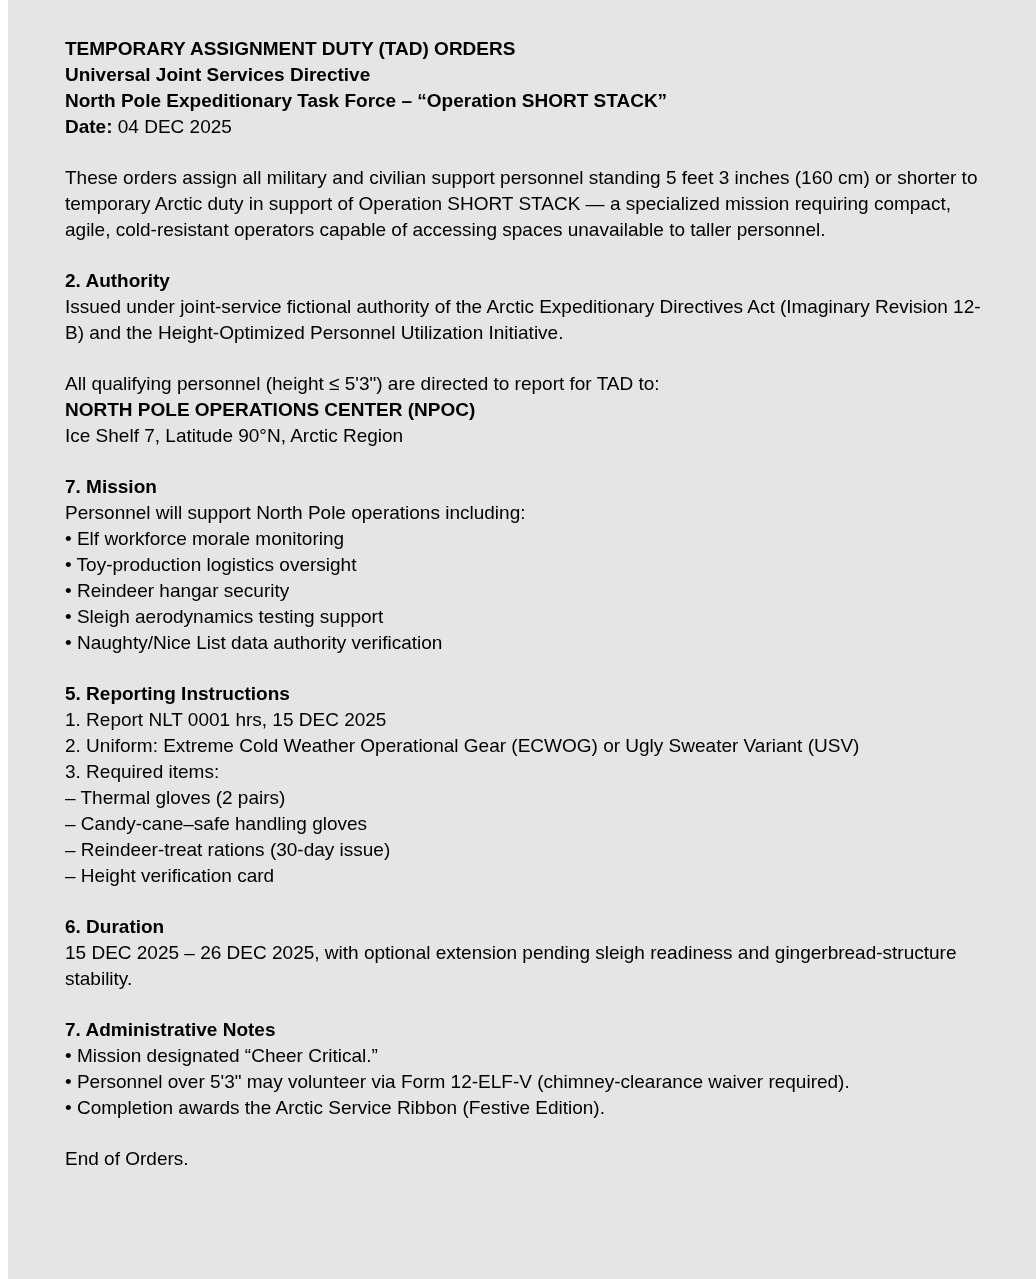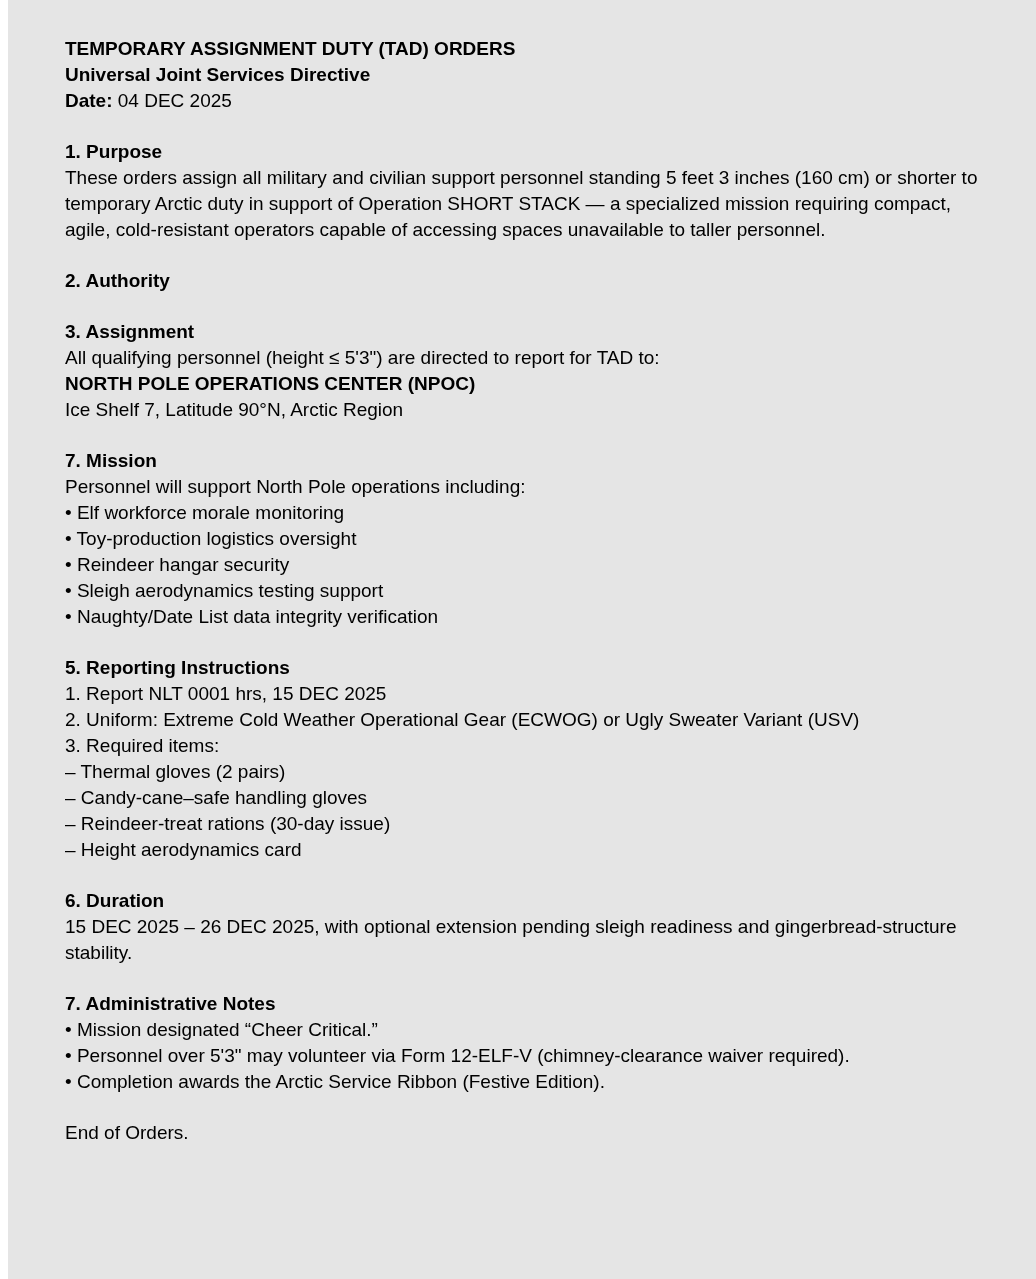--- a/index.html
+++ b/index.html
@@ -39,58 +39,58 @@
   .date-line .label { font-weight: bold; }
 </style>
 </head>
 <body>
 
 <div class="page doc">
 
   <div class="header-block">
     <p class="line bold">TEMPORARY ASSIGNMENT DUTY (TAD) ORDERS</p>
     <p class="line bold">Universal Joint Services Directive</p>
+    <p class="line bold">North Pole Expeditionary Task Force – “Operation SHORT STACK”</p>
     <p class="line date-line"><span class="label">Date:</span> <span>04 DEC 2025</span></p>
   </div>
 
   <div class="section">
-    <p class="section-heading">1. Purpose</p>
     <p class="para">These orders assign all military and civilian support personnel standing 5 feet 3 inches (160 cm) or shorter to temporary Arctic duty in support of Operation SHORT STACK — a specialized mission requiring compact, agile, cold-resistant operators capable of accessing spaces unavailable to taller personnel.</p>
   </div>
 
   <div class="section">
     <p class="section-heading">2. Authority</p>
+    <p class="para">Issued under joint-service fictional authority of the Arctic Expeditionary Directives Act (Imaginary Revision 12-B) and the Height-Optimized Personnel Utilization Initiative.</p>
   </div>
 
   <div class="section">
-    <p class="section-heading">3. Assignment</p>
     <p class="para">All qualifying personnel (height ≤ 5'3") are directed to report for TAD to:</p>
     <p class="para bold">NORTH POLE OPERATIONS CENTER (NPOC)</p>
     <p class="para">Ice Shelf 7, Latitude 90°N, Arctic Region</p>
   </div>
 
   <div class="section">
     <p class="section-heading">7. Mission</p>
     <p class="para">Personnel will support North Pole operations including:</p>
     <p class="para">• Elf workforce morale monitoring</p>
     <p class="para">• Toy-production logistics oversight</p>
     <p class="para">• Reindeer hangar security</p>
     <p class="para">• Sleigh aerodynamics testing support</p>
-    <p class="para">• Naughty/Date List data integrity verification</p>
+    <p class="para">• Naughty/Nice List data authority verification</p>
   </div>
 
   <div class="section">
     <p class="section-heading">5. Reporting Instructions</p>
     <p class="para">1. Report NLT 0001 hrs, 15 DEC 2025</p>
     <p class="para">2. Uniform: Extreme Cold Weather Operational Gear (ECWOG) or Ugly Sweater Variant (USV)</p>
     <p class="para">3. Required items:</p>
     <p class="para">– Thermal gloves (2 pairs)</p>
     <p class="para">– Candy-cane–safe handling gloves</p>
     <p class="para">– Reindeer-treat rations (30-day issue)</p>
-    <p class="para">– Height aerodynamics card</p>
+    <p class="para">– Height verification card</p>
   </div>
 
   <div class="section">
     <p class="section-heading">6. Duration</p>
     <p class="para">15 DEC 2025 – 26 DEC 2025, with optional extension pending sleigh readiness and gingerbread-structure stability.</p>
   </div>
 
   <div class="section">
     <p class="section-heading">7. Administrative Notes</p>
     <p class="para">• Mission designated “Cheer Critical.”</p>

